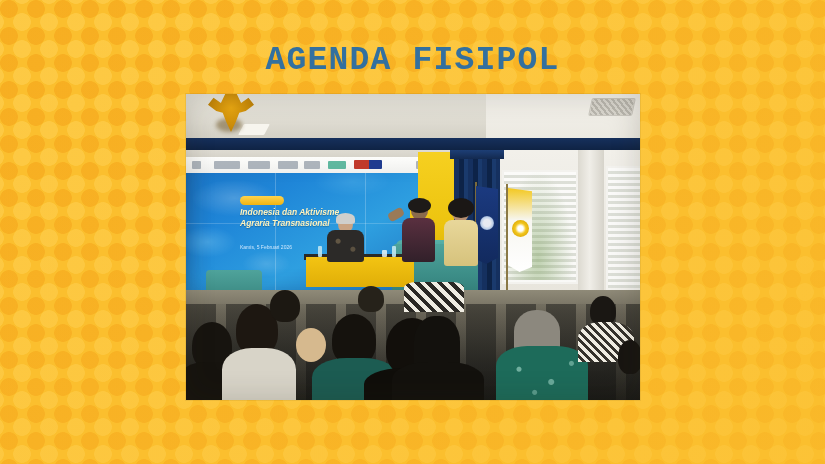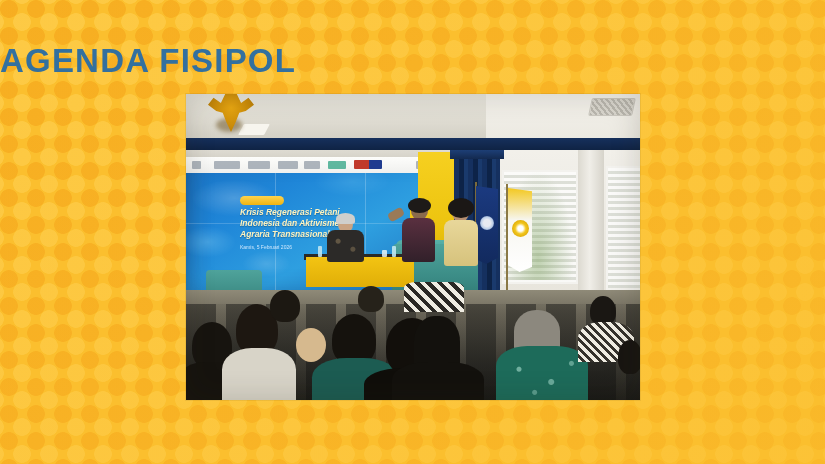--- a/index.html
+++ b/index.html
@@ -25,24 +25,24 @@
   }
   .dots-fade{
     position:absolute;inset:0;
     background:linear-gradient(135deg, rgba(251,191,46,0.0) 0%, rgba(251,191,46,0.35) 55%, rgba(251,191,46,0.65) 100%);
     pointer-events:none;
   }
 
   
   .title{
     position:absolute;left:0;right:0;top:42px;
-    text-align:left;
+    text-align:center;
     font-size:33px;font-weight:bold;letter-spacing:1.2px;
     color:#33709F;
-    font-family:Liberation Sans, sans-serif;
+    font-family:Liberation Mono, monospace;
   }
 
   
   .photo{
     position:absolute;left:186px;top:94px;width:454px;height:306px;
     overflow:hidden;background:#cfcfc8;
     box-shadow:0 0 0 1px rgba(0,0,0,0.06);
   }
   .photo > *{position:absolute;}
 
@@ -206,21 +206,20 @@
     <div class="logo" style="left:28px;width:26px;"></div>
     <div class="logo" style="left:62px;width:22px;"></div>
     <div class="logo" style="left:92px;width:20px;"></div>
     <div class="logo" style="left:118px;width:16px;"></div>
     <div class="logo" style="left:142px;width:18px;background:#3aa88a;"></div>
     <div class="logo-red" style="left:168px;width:28px;background:linear-gradient(90deg,#c0392b 0 55%,#1f3b8f 55% 100%);"></div>
     <div class="logo" style="left:230px;width:14px;"></div>
 
     <div class="badge-pill"></div>
     <div class="slide-title">
-      <div>Krisis Regenerasi Petani</div>
       <div>Indonesia dan Aktivisme</div>
       <div>Agraria Transnasional</div>
     </div>
     <div class="slide-date">Kamis, 5 Februari 2026</div>
 
     <div class="yellow-panel"></div>
     <div class="yellow-panel2"></div>
 
     <div class="curtain"></div>
     <div class="curtain-rod"></div>

